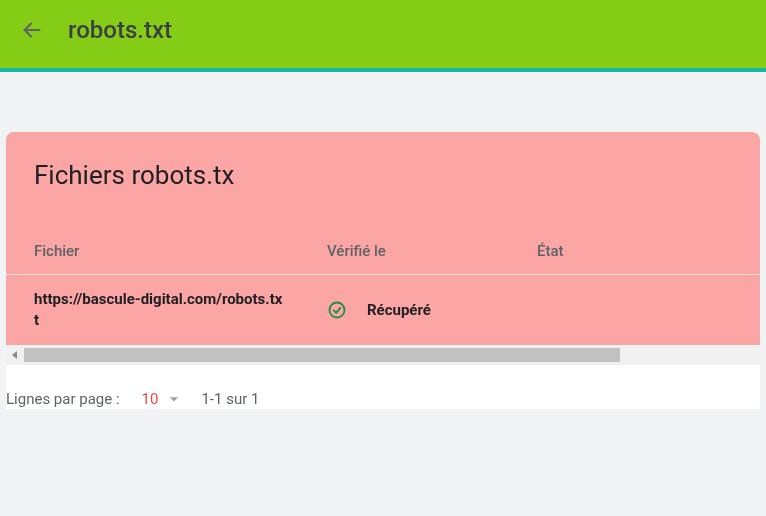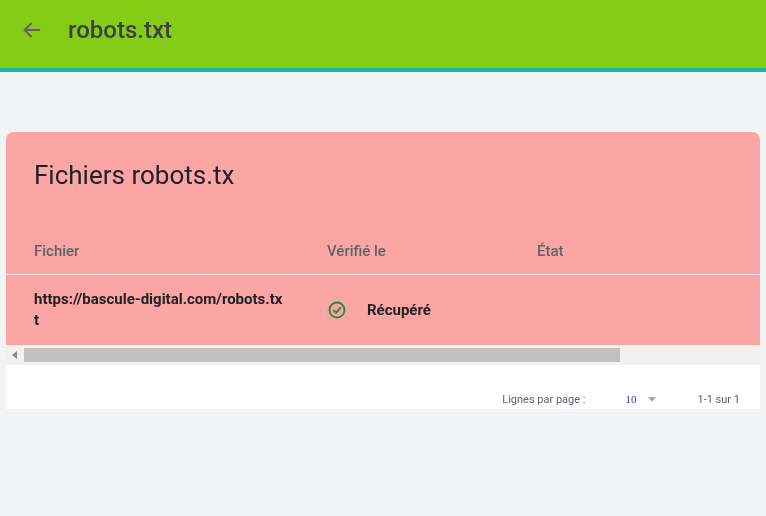--- a/index.html
+++ b/index.html
@@ -105,38 +105,37 @@
   }
   .scroll-track {
     flex: 1;
     height: 14px;
     background: #c1c1c1;
     margin-right: 140px;
   }
   .pagination {
     display: flex;
     align-items: center;
-    justify-content: flex-end;
+    justify-content: flex-start;
     padding: 24px 20px 0 0;
-    gap: 32px;
+    gap: 14px;
     color: #5f6368;
-    font-size: 11px;
+    font-size: 15px;
     background: #fff;
     margin: 0 6px;
   }
   .page-size {
     display: flex;
     align-items: center;
     gap: 6px;
     cursor: pointer;
   }
   .page-size-value {
-    color: #4c1d95;
+    color: #ef4444;
     margin-left: 8px;
-    font-family: Liberation Serif, serif;
   }
   .dropdown-icon {
     width: 20px;
     height: 20px;
     color: #9aa0a6;
   }
   .page-range {
     margin-left: 3px;
     color: #5f6368;
   }

